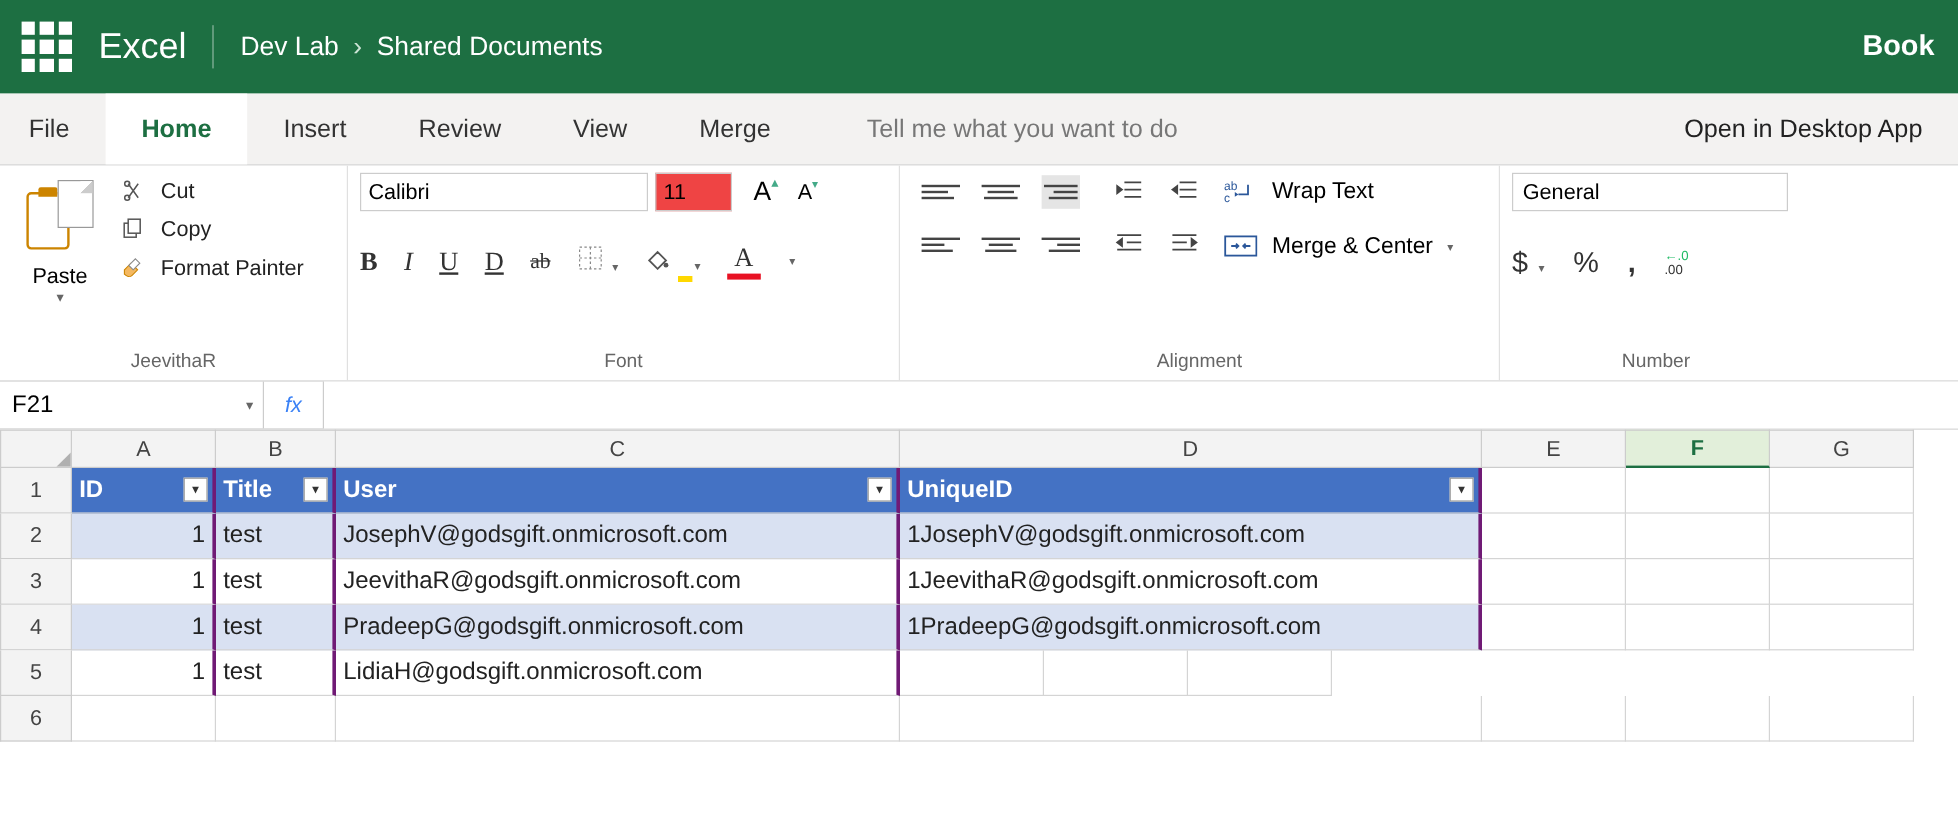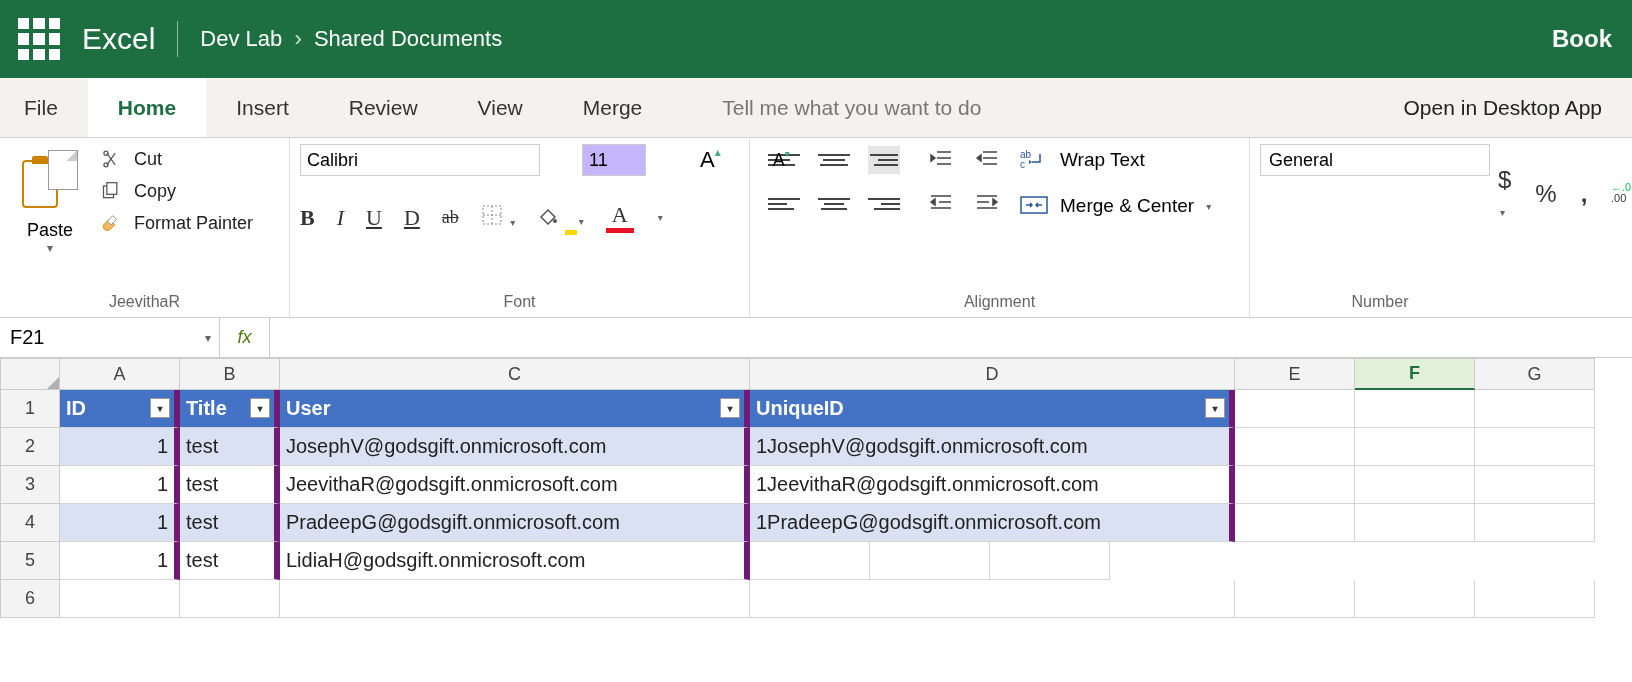--- a/index.html
+++ b/index.html
@@ -32,60 +32,60 @@
   .clipboard-back { position:absolute; width:36px; height:48px; left:0; top:10px; border:2px solid #cc8400; border-radius:4px; background:#fff; }
   .clipboard-clip { position:absolute; width:16px; height:8px; left:10px; top:6px; background:#cc8400; border-radius:2px 2px 0 0; }
   .clipboard-page { position:absolute; width:30px; height:40px; right:0; top:0; background:#fff; border:1px solid #999; }
   .clipboard-fold { position:absolute; width:10px; height:10px; right:0; top:0; background:linear-gradient(135deg,#fff 50%,#ccc 50%); }
   .paste-big .lbl { font-size: 18px; margin-top: 6px; }
   .paste-big .arr { font-size: 12px; color:#666; }
   .mini-col { display: flex; flex-direction: column; gap: 10px; padding-top: 4px; }
   .mini-btn { display: flex; align-items: center; gap: 10px; font-size: 18px; cursor: pointer; color:#222; }
   .mini-btn .ic { width: 26px; height: 22px; display:inline-flex; align-items:center; justify-content:center; }
   .font-select { width: 240px; height: 32px; border:1px solid #ccc; font-size:18px; padding:2px 6px; background:#fff; }
-  .size-select { width: 64px; height: 32px; border:1px solid #ccc; font-size:18px; padding:2px 6px; background:#c4b5fd; margin-left:6px; }
-  .row { display:flex; align-items:center;gap:36px; }
+  .size-select { width: 64px; height: 32px; border:1px solid #ccc; font-size:18px; padding:2px 6px; background:#ef4444; margin-left:6px; }
+  .row { display:flex; align-items:center; }
   .font-row2 { display:flex; align-items:center; gap:22px; margin-top:18px; font-size:22px; color:#333; }
   .fbtn { cursor:pointer; font-family: "Times New Roman", serif; }
   .underline-y { border-bottom:5px solid #ffd800; padding:0 6px; }
   .underline-r { border-bottom:5px solid #e81123; padding:0 6px; }
   .little-arr { font-size:10px; color:#666; margin-left:2px; }
   .align-grid { display:grid; grid-template-columns: repeat(3,auto); gap:16px 18px; padding:2px 8px 0 8px; }
   .align-cell { width:32px; height:28px; display:flex; flex-direction:column; justify-content:center; gap:3px; cursor:pointer; }
   .align-cell.sel { background:#e5e5e5; padding:2px; }
   .bar { height:2px; background:#444; }
   .indent-row { display:flex; gap:14px; margin-top:18px; }
   .icbtn { width:30px; height:24px; cursor:pointer; display:flex; align-items:center; justify-content:center; font-size:18px; color:#333; }
   .wrap-col { display:flex; flex-direction:column; gap:22px; padding-top:4px; margin-left:10px; }
   .wrap-btn { display:flex; align-items:center; gap:10px; font-size:19px; cursor:pointer; }
   .wrap-ic { width:30px; height:24px; }
   .num-format { width:230px; height:32px; border:1px solid #ccc; font-size:18px; padding:2px 8px; background:#fff; }
   .num-row2 { display:flex; gap:24px; margin-top:22px; font-size:24px; color:#333; align-items:center; }
   
   .fbar { height: 40px; border-bottom:1px solid #ccc; display:flex; align-items:stretch; }
   .name-box { width: 220px; border-right:1px solid #ccc; display:flex; align-items:center; padding:0 10px; font-size:20px; position:relative; }
   .name-box .dd { position:absolute; right:8px; font-size:12px; color:#666; cursor:pointer; }
-  .fx { width:50px; border-right:1px solid #ccc; display:flex; align-items:center; justify-content:center; font-style:italic; color:#4d7c0f; font-size:18px; }
+  .fx { width:50px; border-right:1px solid #ccc; display:flex; align-items:center; justify-content:center; font-style:italic; color:#3b82f6; font-size:18px; }
   .formula-input { flex:1; border:none; outline:none; font-size:18px; padding:0 8px; }
   
   .grid { display:flex; }
   .rowhdrs { display:flex; flex-direction:column; }
   .corner { width:60px; height:32px; background:#f3f3f3; border:1px solid #ccc; display:flex; align-items:flex-end; justify-content:flex-end; }
   .corner svg { }
   .colhdrs { display:flex; }
   .colh { height:32px; background:#f3f3f3; border:1px solid #ccc; border-left:none; display:flex; align-items:center; justify-content:center; font-size:18px; color:#444; }
   .colh.sel { background:#e2efda; border-bottom:2px solid #1d6f42; color:#1d6f42; font-weight:600; }
   .rowh { width:60px; height:38px; background:#f3f3f3; border:1px solid #ccc; border-top:none; display:flex; align-items:center; justify-content:center; font-size:18px; color:#444; }
   .cells { }
   .crow { display:flex; }
   .cell { height:38px; border:1px solid #d4d4d4; border-left:none; border-top:none; display:flex; align-items:center; padding:0 6px; font-size:20px; color:#222; overflow:hidden; white-space:nowrap; }
   .thdr { background:#4472C4; color:#fff; font-weight:600; position:relative; }
   .thdr .filter { position:absolute; right:4px; top:8px; width:20px; height:20px; background:#fff; border:1px solid #999; display:flex; align-items:center; justify-content:center; font-size:10px; color:#333; cursor:pointer; }
   .band { background:#d9e1f2; }
-  .tablecell { border-right:6px solid #701a75; }
+  .tablecell { border-right:3px solid #701a75; }
   .ralign { justify-content:flex-end; }
 </style>
 </head>
 <body>
 
 <div class="header">
   <div class="waffle">
     <div></div>
       <div></div>
       <div></div>
@@ -286,21 +286,21 @@
           </span>
           <span>Merge &amp; Center</span>
           <span class="little-arr">▾</span>
         </div>
       </div>
     </div>
     <div class="group-label">Alignment</div>
   </div>
 
   <div class="group" style="width:260px;border-right:none">
-    <div class="group-body" style="flex-direction:row;align-items:flex-start">
+    <div class="group-body" style="flex-direction:column;align-items:flex-start">
       <input class="num-format" value="General" style="">
       <div class="num-row2">
         <span style="cursor:pointer">$ <span class="little-arr">▾</span></span>
         <span style="cursor:pointer">%</span>
         <span style="cursor:pointer;font-weight:bold">,</span>
         <span style="cursor:pointer;font-size:16px">
           <svg width="30" height="22" viewBox="0 0 30 22">
               <text x="0" y="10" font-size="11" fill="#2b6">←.0</text>
               <text x="0" y="21" font-size="11" fill="#333">.00</text>
             </svg>

